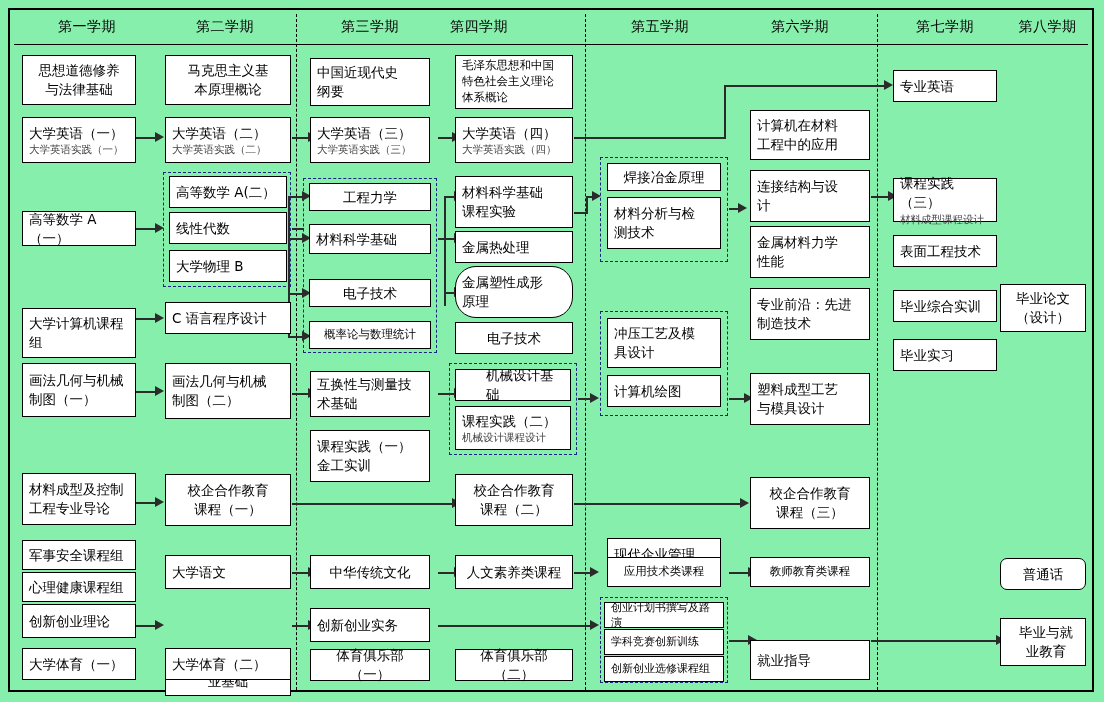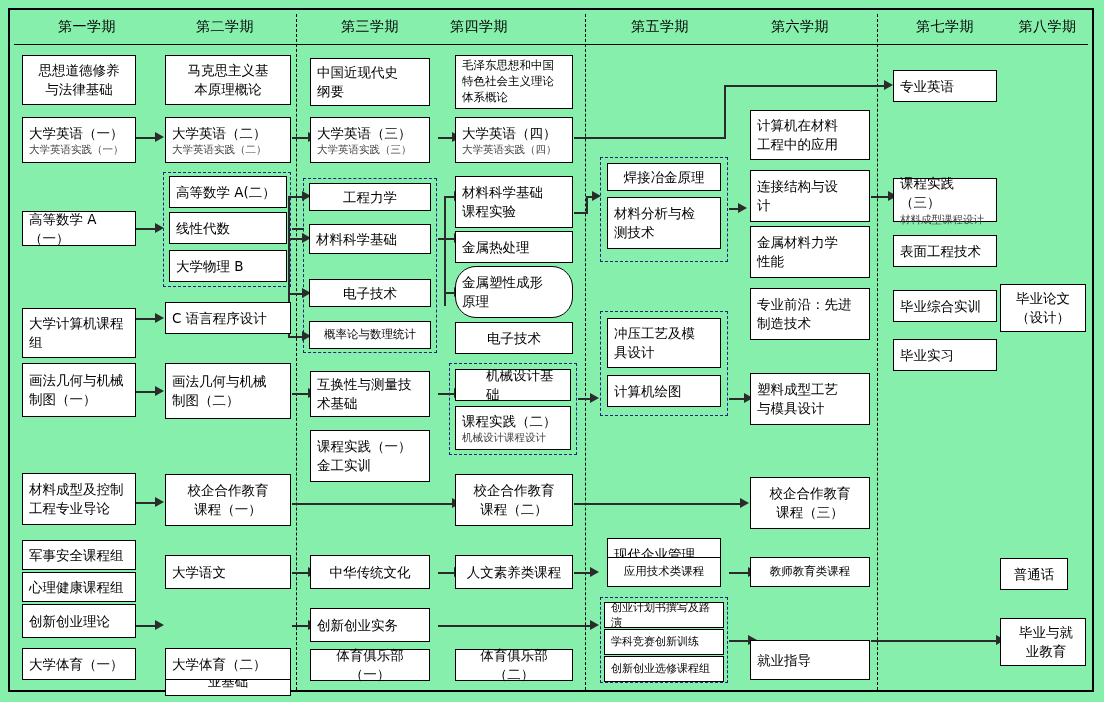--- a/index.html
+++ b/index.html
@@ -368,18 +368,18 @@
     <span class="sub">材料成型课程设计</span>
   </div>
 
   <div class="box" style="left:893px; top:235px; width:104px; height:32px;"><span>表面工程技术</span></div>
   <div class="box" style="left:893px; top:290px; width:104px; height:32px;"><span>毕业综合实训</span></div>
   <div class="box" style="left:893px; top:339px; width:104px; height:32px;"><span>毕业实习</span></div>
 
   <div class="box center" style="left:1000px; top:284px; width:86px; height:48px;"><span>毕业论文
 （设计）</span></div>
 
-  <div class="box center" style="left:1000px; top:558px; width:68px; height:32px;"><span>普通话</span></div>
+  <div class="box center" style="left:1000px; top:558px; width:86px; height:32px;border-radius:7px;"><span>普通话</span></div>
 
   <div class="box center" style="left:1000px; top:618px; width:86px; height:48px;padding-left:12px;"><span>毕业与就
 业教育</span></div>
 
 </div>
 
 </body></html>

